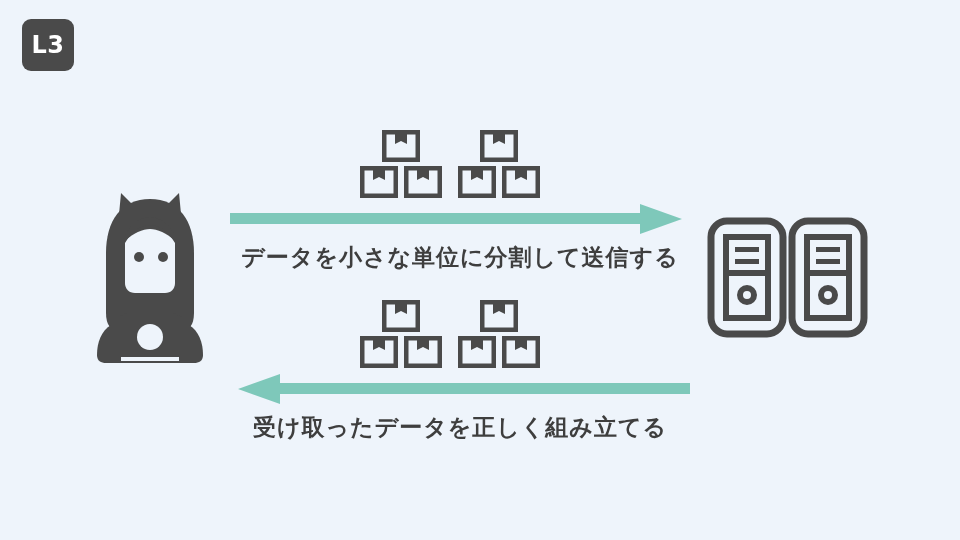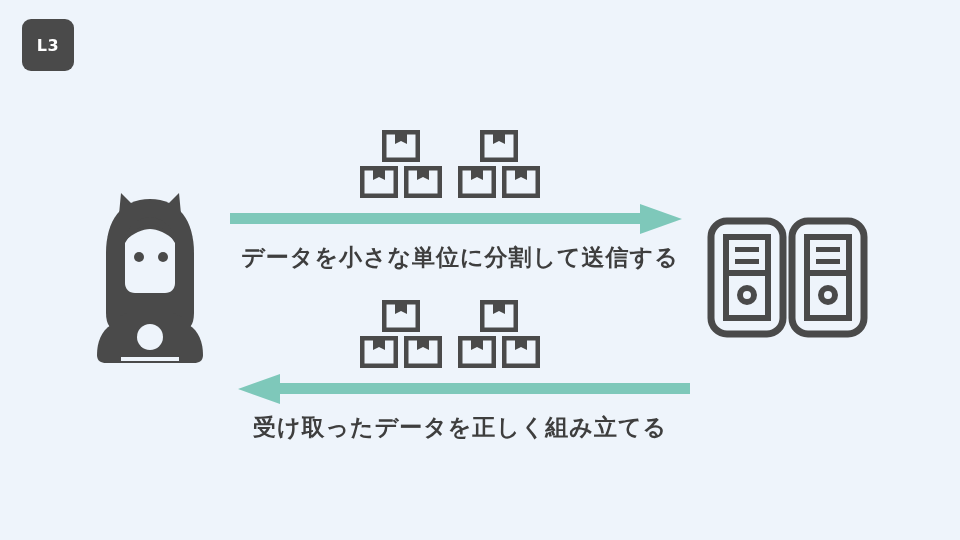--- a/index.html
+++ b/index.html
@@ -31,21 +31,21 @@
     display: flex;
     align-items: center;
     gap: 15px;
   }
   .layer-badge {
     width: 52px;
     height: 52px;
     border-radius: 9px;
     background: #4a4a4a;
     color: #ffffff;
-    font-size: 16px;
+    font-size: 24px;
     font-weight: bold;
     display: flex;
     align-items: center;
     justify-content: center;
     letter-spacing: 0.5px;
   }
   .layer-title {
     width: 402px;
     height: 52px;
     border-radius: 9px;

